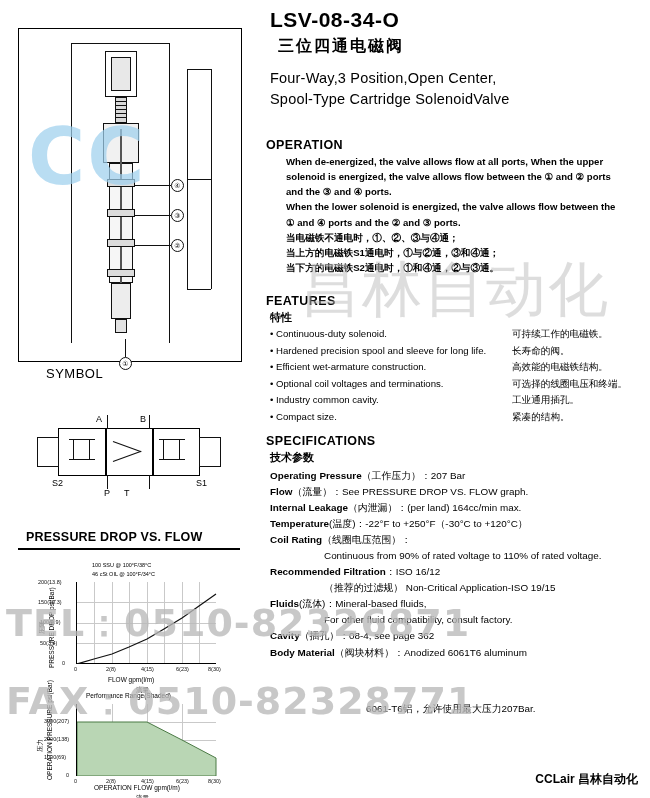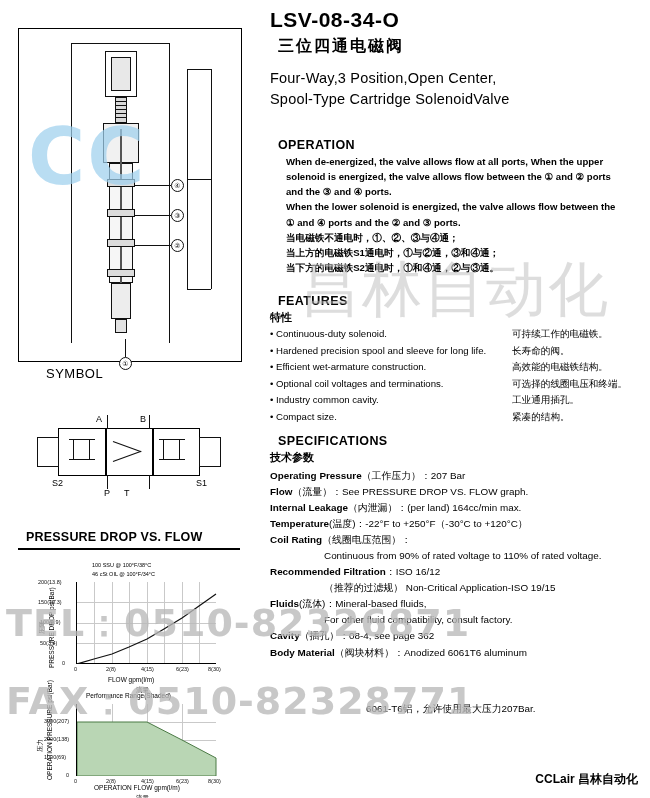--- a/index.html
+++ b/index.html
@@ -184,21 +184,21 @@
     position: absolute;
     left: 8px;
     top: 68px;
     width: 372px;
     font-size: 14.5px;
     line-height: 1.45;
     letter-spacing: 0.2px;
   }
   .sec-head {
     position: absolute;
-    left: 16px;
+    left: 4px;
     font-size: 12.5px;
     font-weight: bold;
     letter-spacing: 0.4px;
   }
   .sec-head-cn {
     position: absolute;
     left: 8px;
     font-size: 11px;
     font-weight: bold;
   }

